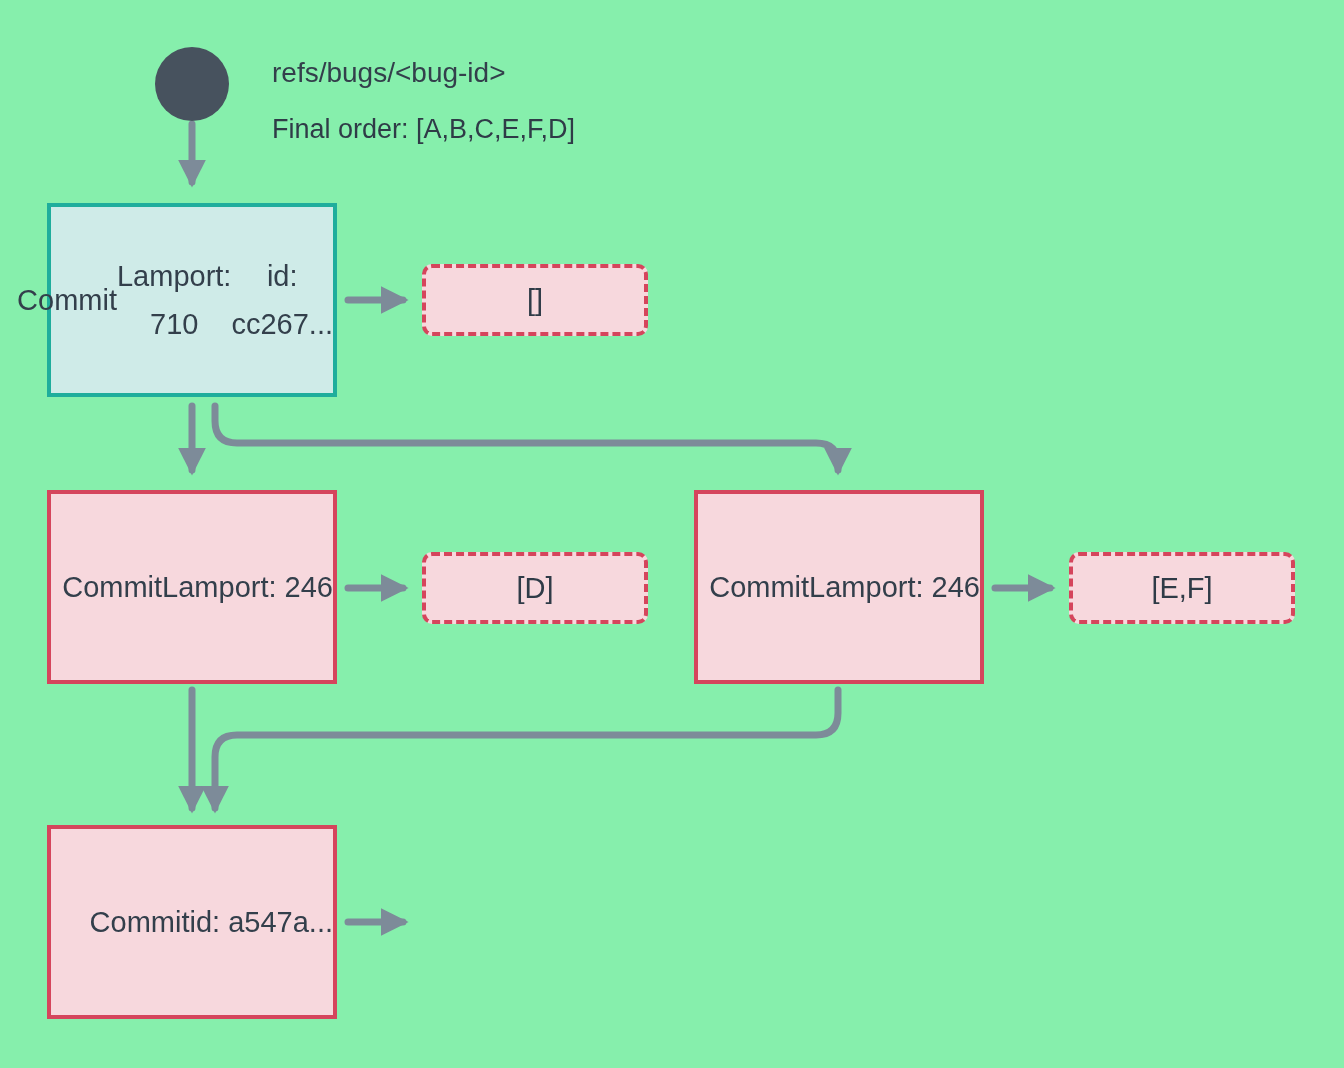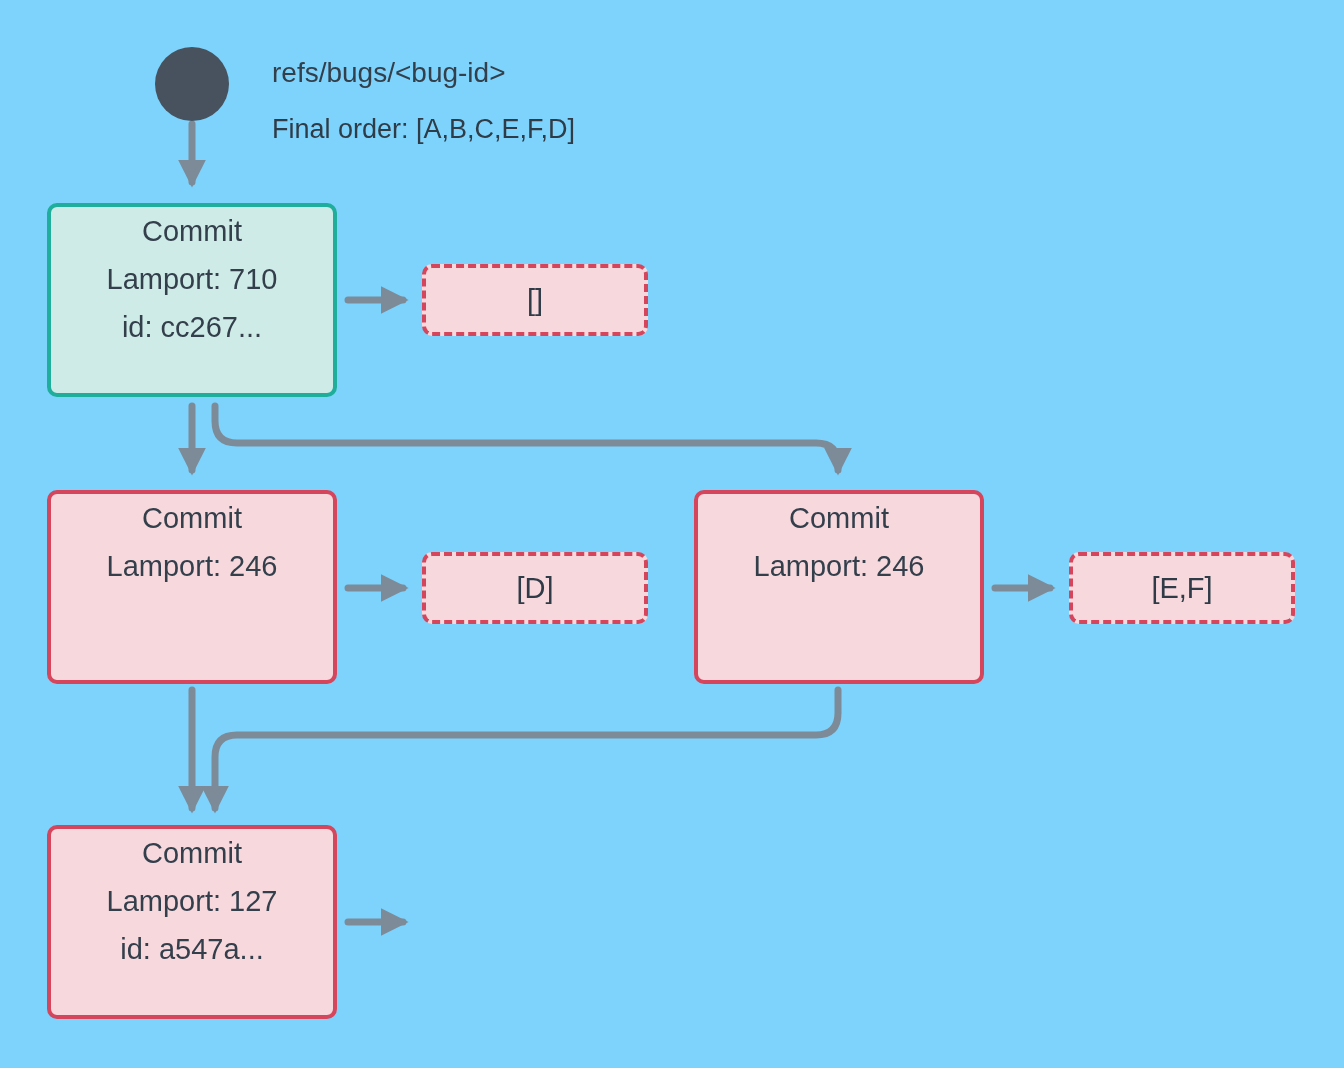--- a/index.html
+++ b/index.html
@@ -4,21 +4,21 @@
 <style>
   html, body { margin: 0; padding: 0; }
   body {
     font-family: "Liberation Sans", sans-serif;
     background: #eef1f5;
   }
   .canvas {
     position: relative;
     width: 1344px;
     height: 1068px;
-    background: #7dd3fc;
+    background: #86efac;
     overflow: hidden;
   }
   .edges {
     position: absolute;
     inset: 0;
     width: 1344px;
     height: 1068px;
   }
   .ref-node {
     position: absolute;
@@ -39,25 +39,25 @@
     left: 272px; top: 114px;
     font-size: 27px;
     font-weight: 400;
     color: #2f3b47;
     white-space: nowrap;
   }
   .commit-box {
     position: absolute;
     width: 290px; height: 194px;
     box-sizing: border-box;
-    border-radius: 10px;
+    border-radius: 0;
     display: flex;
-    flex-direction: column;
+    flex-direction: row;
     align-items: center;
-    justify-content: flex-start;
+    justify-content: flex-end;
     font-size: 29px;
     line-height: 48px;
     color: #333f4b;
     text-align: center;
   }
   .commit-root   { left: 47px;  top: 203px; background: #cfebe8; border: 4px solid #1fad9c; }
   .commit-left   { left: 47px;  top: 490px; background: #f7d8dd; border: 4px solid #d5455c; }
   .commit-right  { left: 694px; top: 490px; background: #f7d8dd; border: 4px solid #d5455c; }
   .commit-bottom { left: 47px;  top: 825px; background: #f7d8dd; border: 4px solid #d5455c; }
   .payload-box {
@@ -131,17 +131,16 @@
   <div class="commit-box commit-right">
     <div>Commit</div>
     <div>Lamport: 246</div>
   </div>
   <div class="payload-box payload-right">
     <div>[E,F]</div>
   </div>
 
   <div class="commit-box commit-bottom">
     <div>Commit</div>
-    <div>Lamport: 127</div>
     <div>id: a547a...</div>
   </div>
 
 </div>
 
 </body></html>

